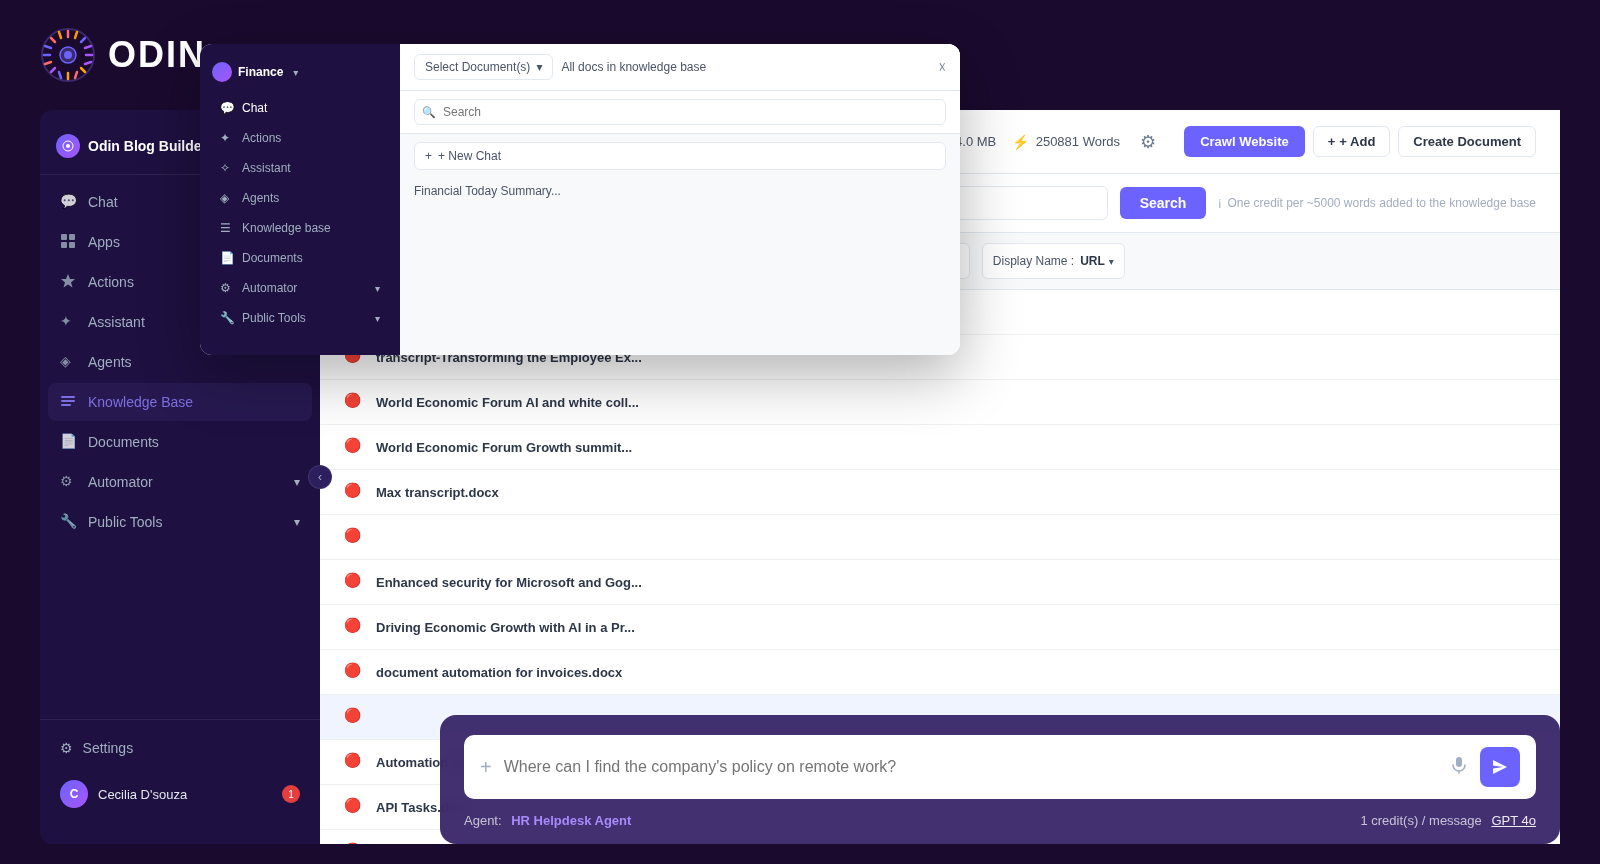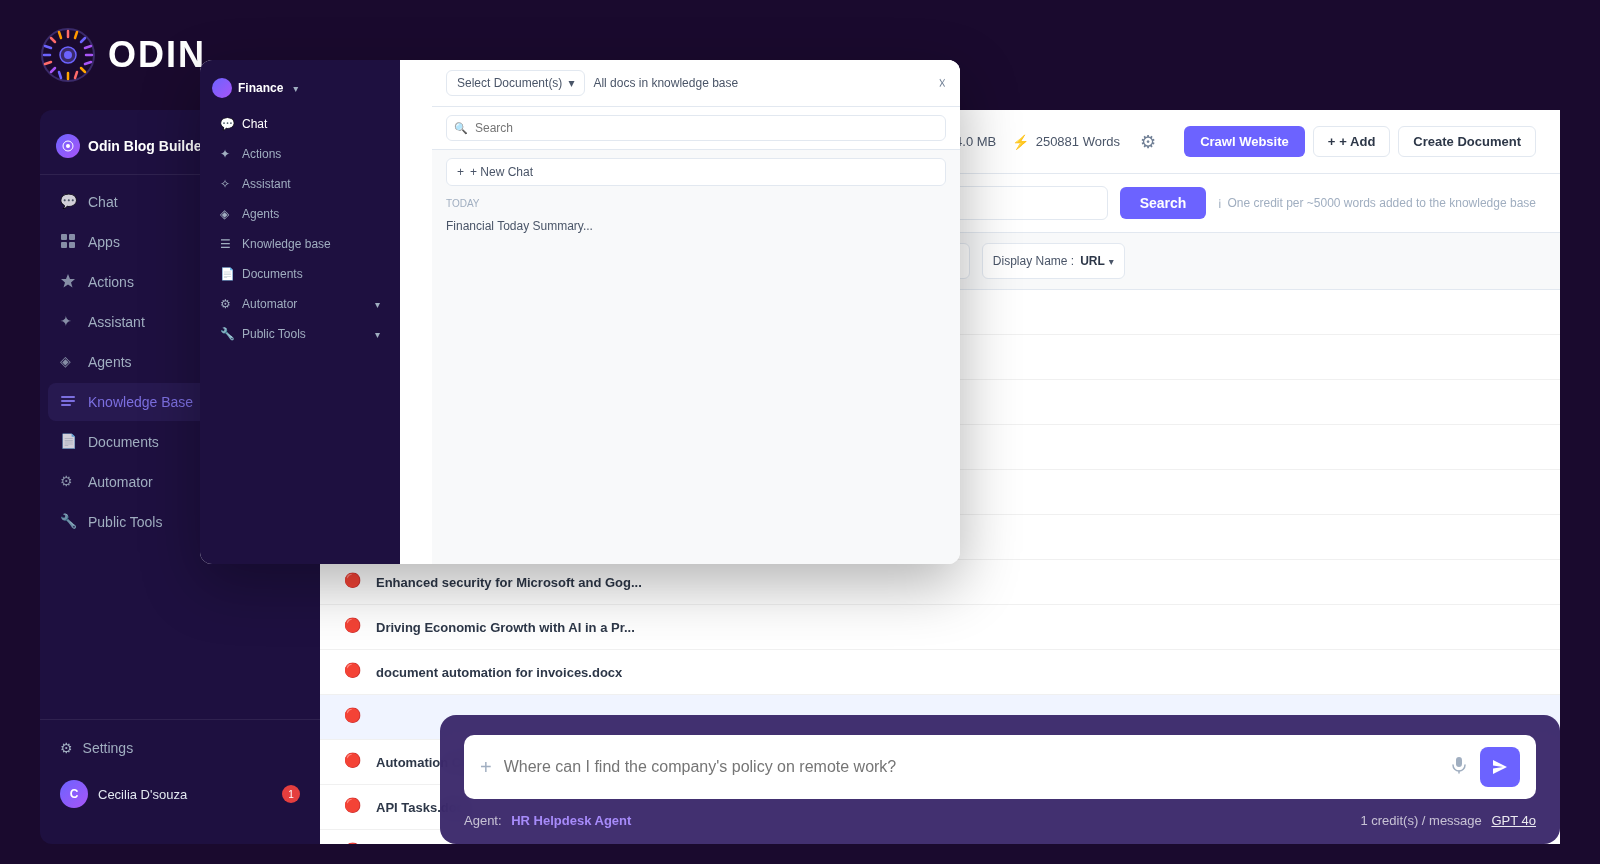--- a/index.html
+++ b/index.html
@@ -380,31 +380,30 @@
     }
     .kb-item-name {
       font-size: 13px;
       color: #2d3748;
       flex: 1;
     }
 
     
     .chat-overlay {
       position: absolute;
-      top: 60px;
+      top: 44px;
       left: 200px;
       width: 760px;
-      height: 504px;
+      height: 311px;
       background: #ffffff;
       border-radius: 12px;
       box-shadow: 0 20px 60px rgba(0,0,0,0.3);
       display: flex;
       overflow: hidden;
       z-index: 20;
-      gap: 32px;
     }
 
     
     .chat-sidebar {
       width: 200px;
       background: #1e1040;
       display: flex;
       flex-direction: column;
       padding: 12px 0;
       flex-shrink: 0;
@@ -922,21 +921,20 @@
         <span class="chat-search-icon">🔍</span>
         <input class="chat-search-input" type="text" placeholder="Search" style="">
       </div>
     </div>
 
     <button class="new-chat-btn">
       <span>+</span>
       <span>+ New Chat</span>
     </button>
 
-    <div class="chat-date-label">Today</div>
     <div class="chat-history-item">
       <span>Financial Today Summary...</span>
     </div>
   </div>
 </div>
 
 <div class="bottom-chat-container">
   <div class="chat-input-card">
     <div class="chat-input-row">
       <span class="chat-plus-btn">+</span>

